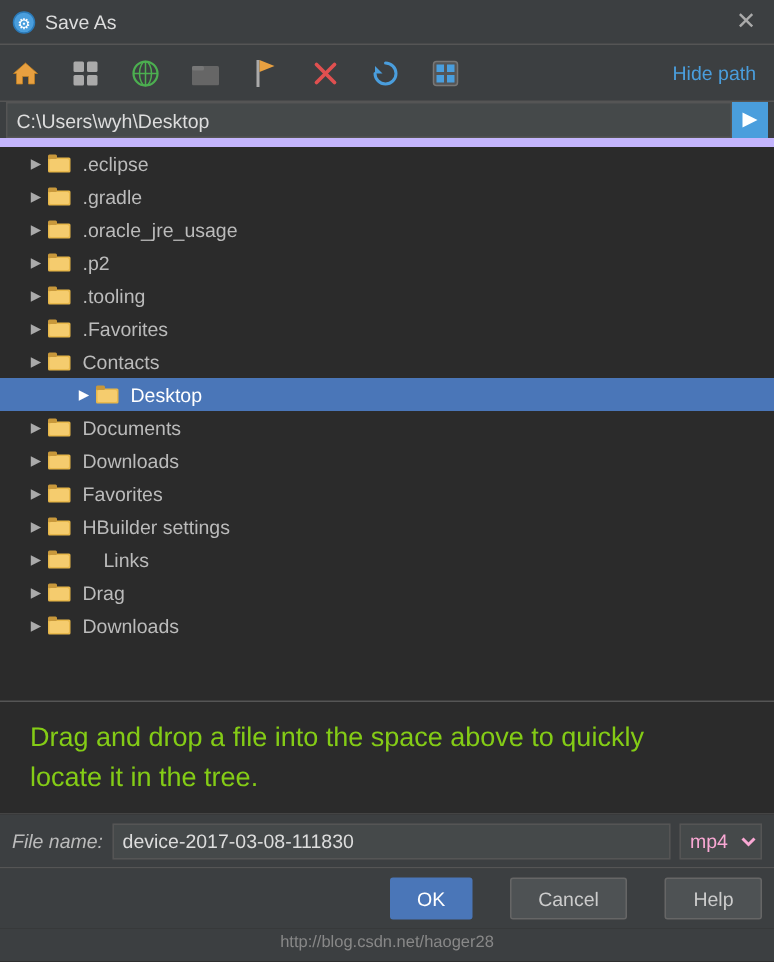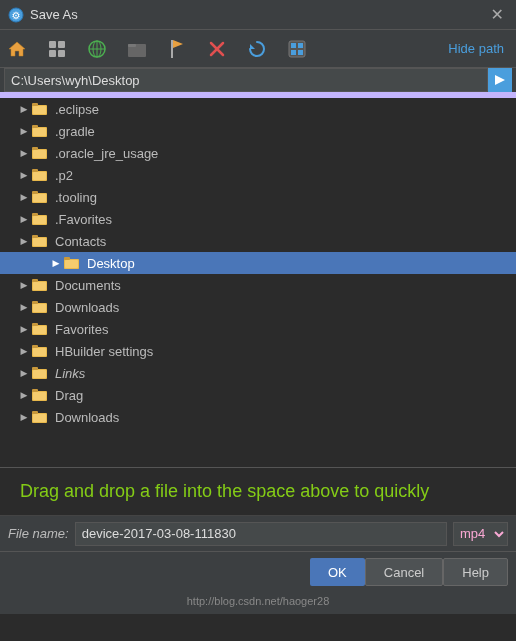--- a/index.html
+++ b/index.html
@@ -206,21 +206,21 @@
       cursor: pointer;
     }
 
     
     .button-row {
       background: #3c3f41;
       display: flex;
       align-items: center;
       justify-content: flex-end;
       padding: 6px 8px;
-      gap: 0;
+      gap: 25px;
       height: 40px;
     }
     .btn {
       height: 28px;
       padding: 0 18px;
       border: none;
       border-radius: 2px;
       font-size: 13px;
       cursor: pointer;
     }
@@ -477,21 +477,21 @@
     </div>
     <div class="tree-item indent-1">
       <span class="arrow">▶</span>
       <span class="folder-icon">
         <svg class="folder-svg" viewBox="0 0 16 14" xmlns="http://www.w3.org/2000/svg">
     <rect x="0" y="3" width="15" height="10" rx="1" fill="#e8b84b"></rect>
     <rect x="0" y="1" width="6" height="3" rx="1" fill="#c8983b"></rect>
     <rect x="1" y="4" width="13" height="8" rx="1" fill="#f5cc6e"></rect>
   </svg>
       </span>
-      <span style="margin-left: 3px; font-style: italic;">Links</span>
+      <span style="margin-left: 17px;">Links</span>
     </div>
     <div class="tree-item indent-1">
       <span class="arrow">▶</span>
       <span class="folder-icon">
         <svg class="folder-svg" viewBox="0 0 16 14" xmlns="http://www.w3.org/2000/svg">
     <rect x="0" y="3" width="15" height="10" rx="1" fill="#e8b84b"></rect>
     <rect x="0" y="1" width="6" height="3" rx="1" fill="#c8983b"></rect>
     <rect x="1" y="4" width="13" height="8" rx="1" fill="#f5cc6e"></rect>
   </svg>
       </span>
@@ -505,20 +505,21 @@
     <rect x="0" y="1" width="6" height="3" rx="1" fill="#c8983b"></rect>
     <rect x="1" y="4" width="13" height="8" rx="1" fill="#f5cc6e"></rect>
   </svg>
       </span>
       <span style="margin-left: 3px;">Downloads</span>
     </div>
   </div>
 
 <div class="drag-hint">
   <div>Drag and drop a file into the space above to quickly</div>
+  <div>locate it in the tree.</div>
 </div>
 
 <div class="filename-row">
   <span class="filename-label">File name:</span>
   <input class="filename-input" type="text" value="device-2017-03-08-111830" style="">
   <select class="ext-select" id="ext-select"><option value="mp4">mp4</option><option value="avi">avi</option><option value="mkv">mkv</option><option value="mov">mov</option></select>
 </div>
 
 <div class="button-row">
   <button class="btn btn-primary">OK</button>

